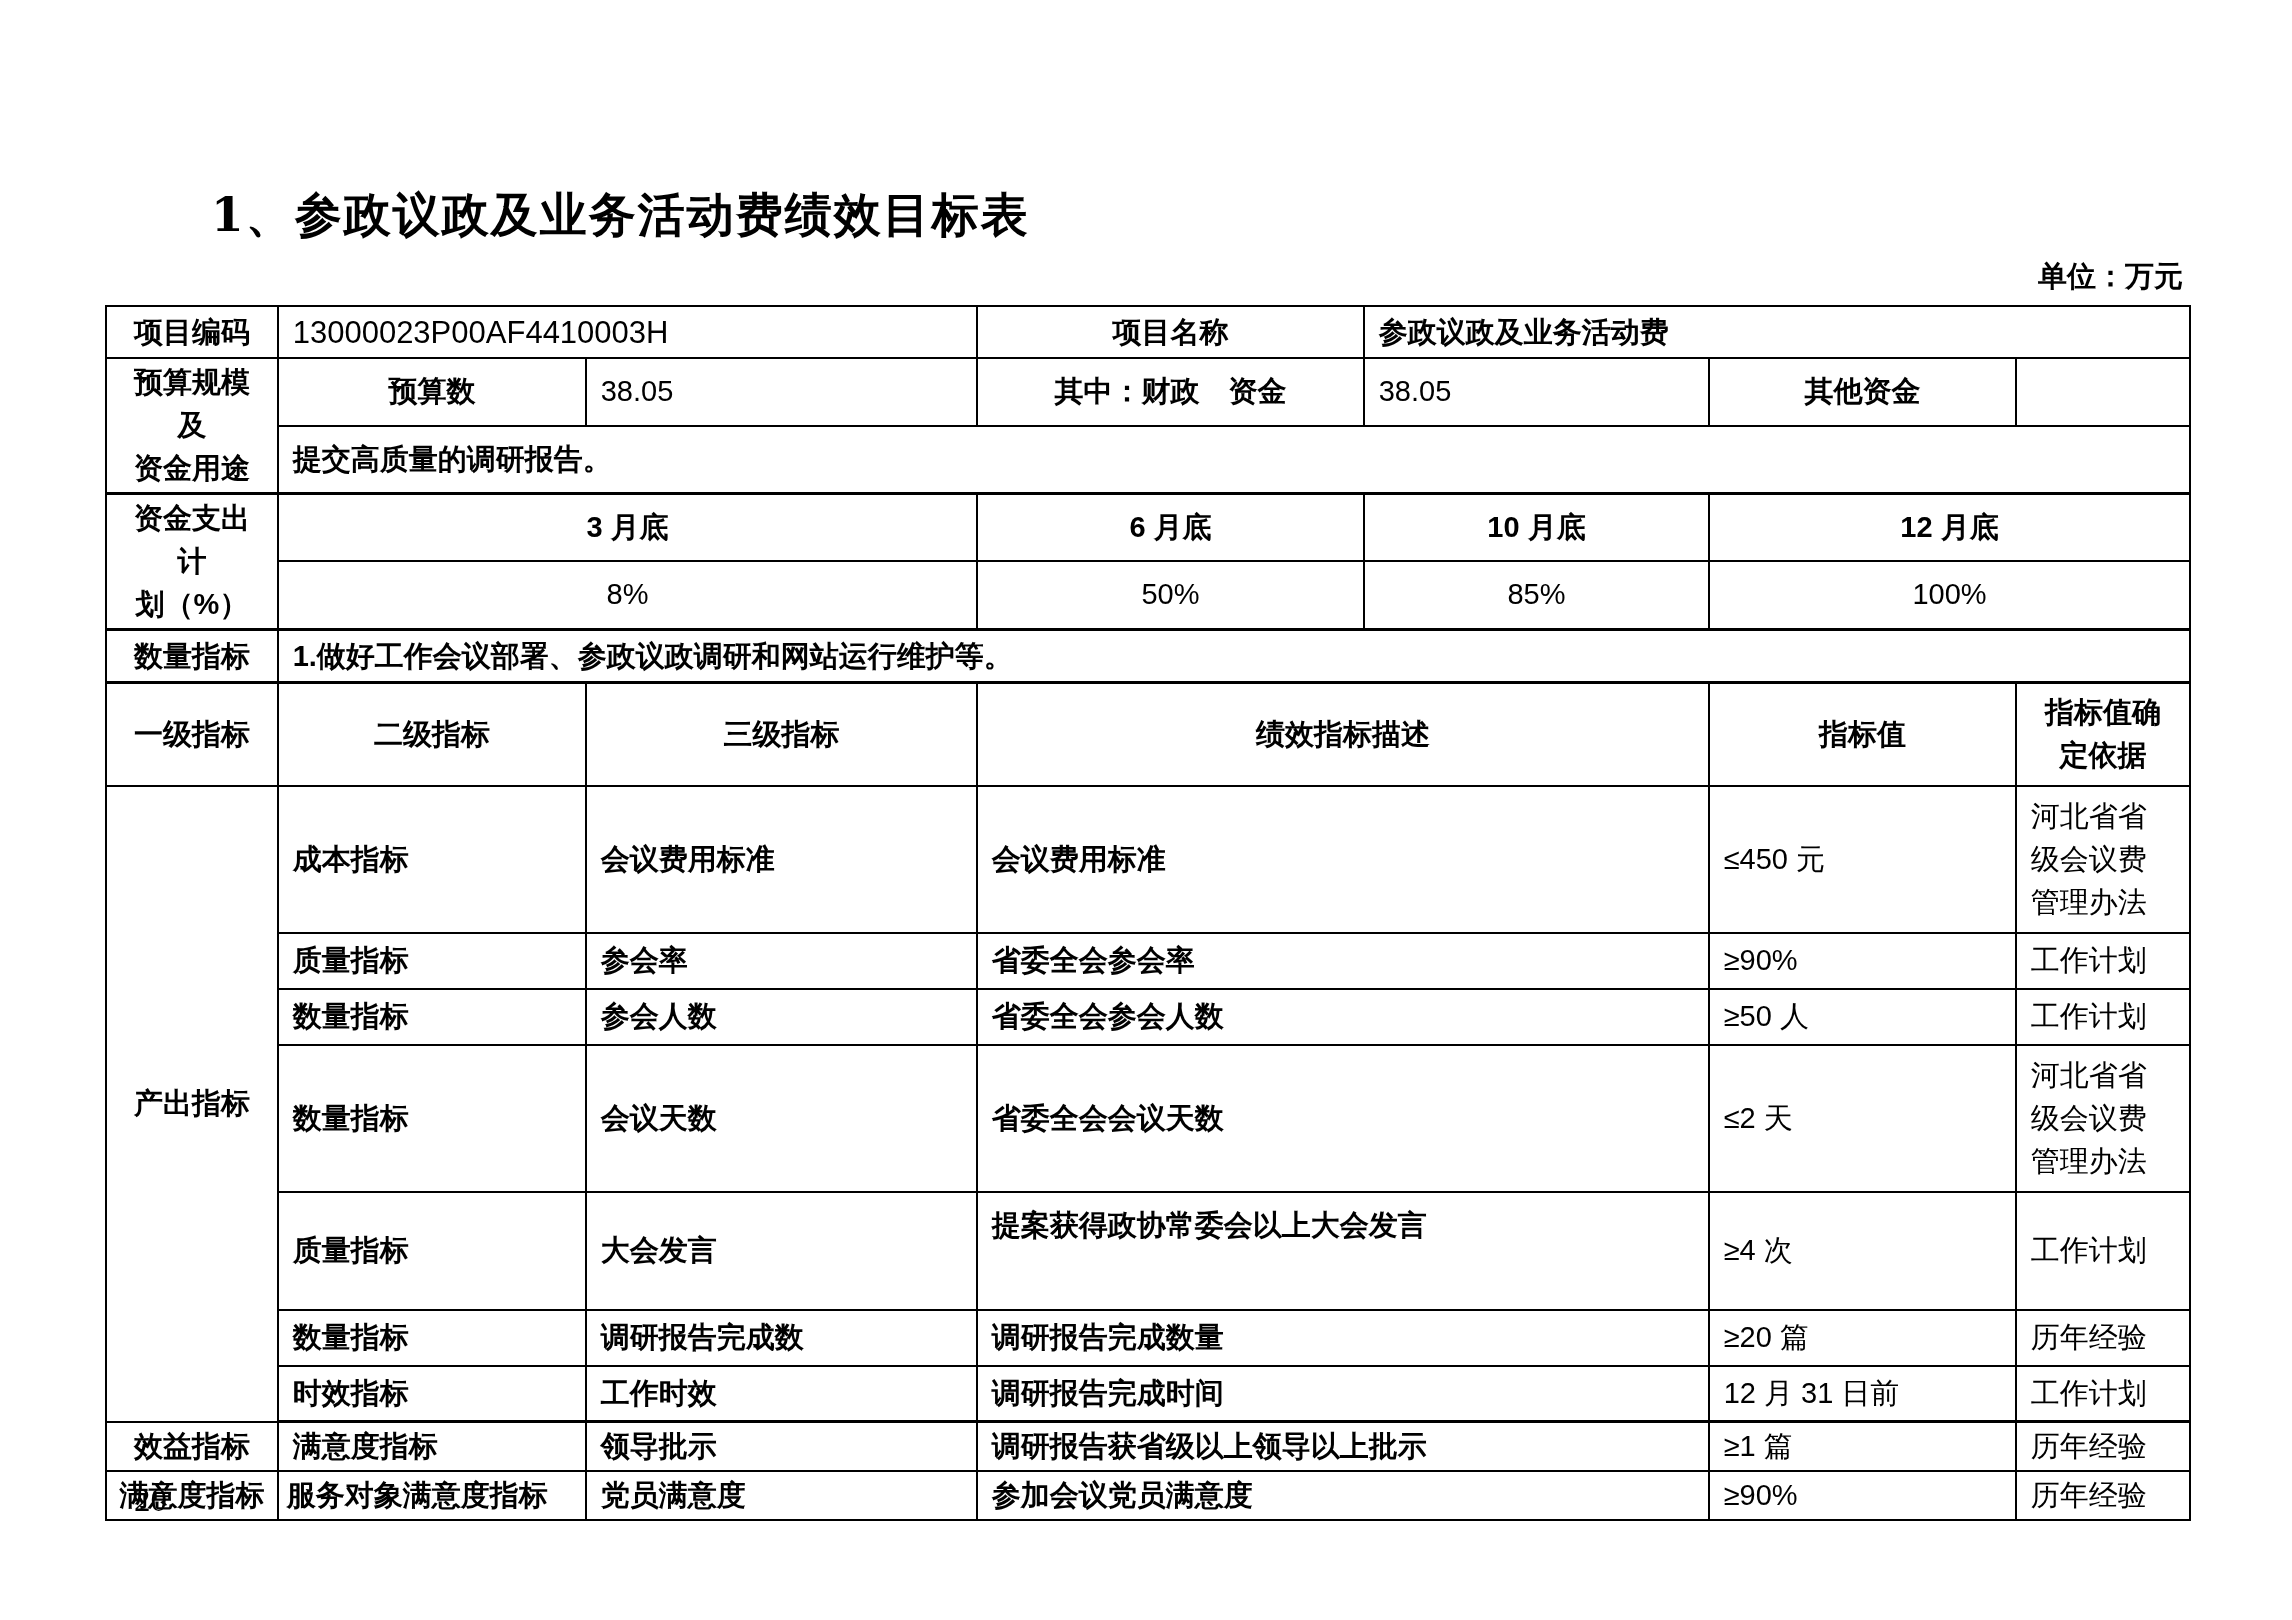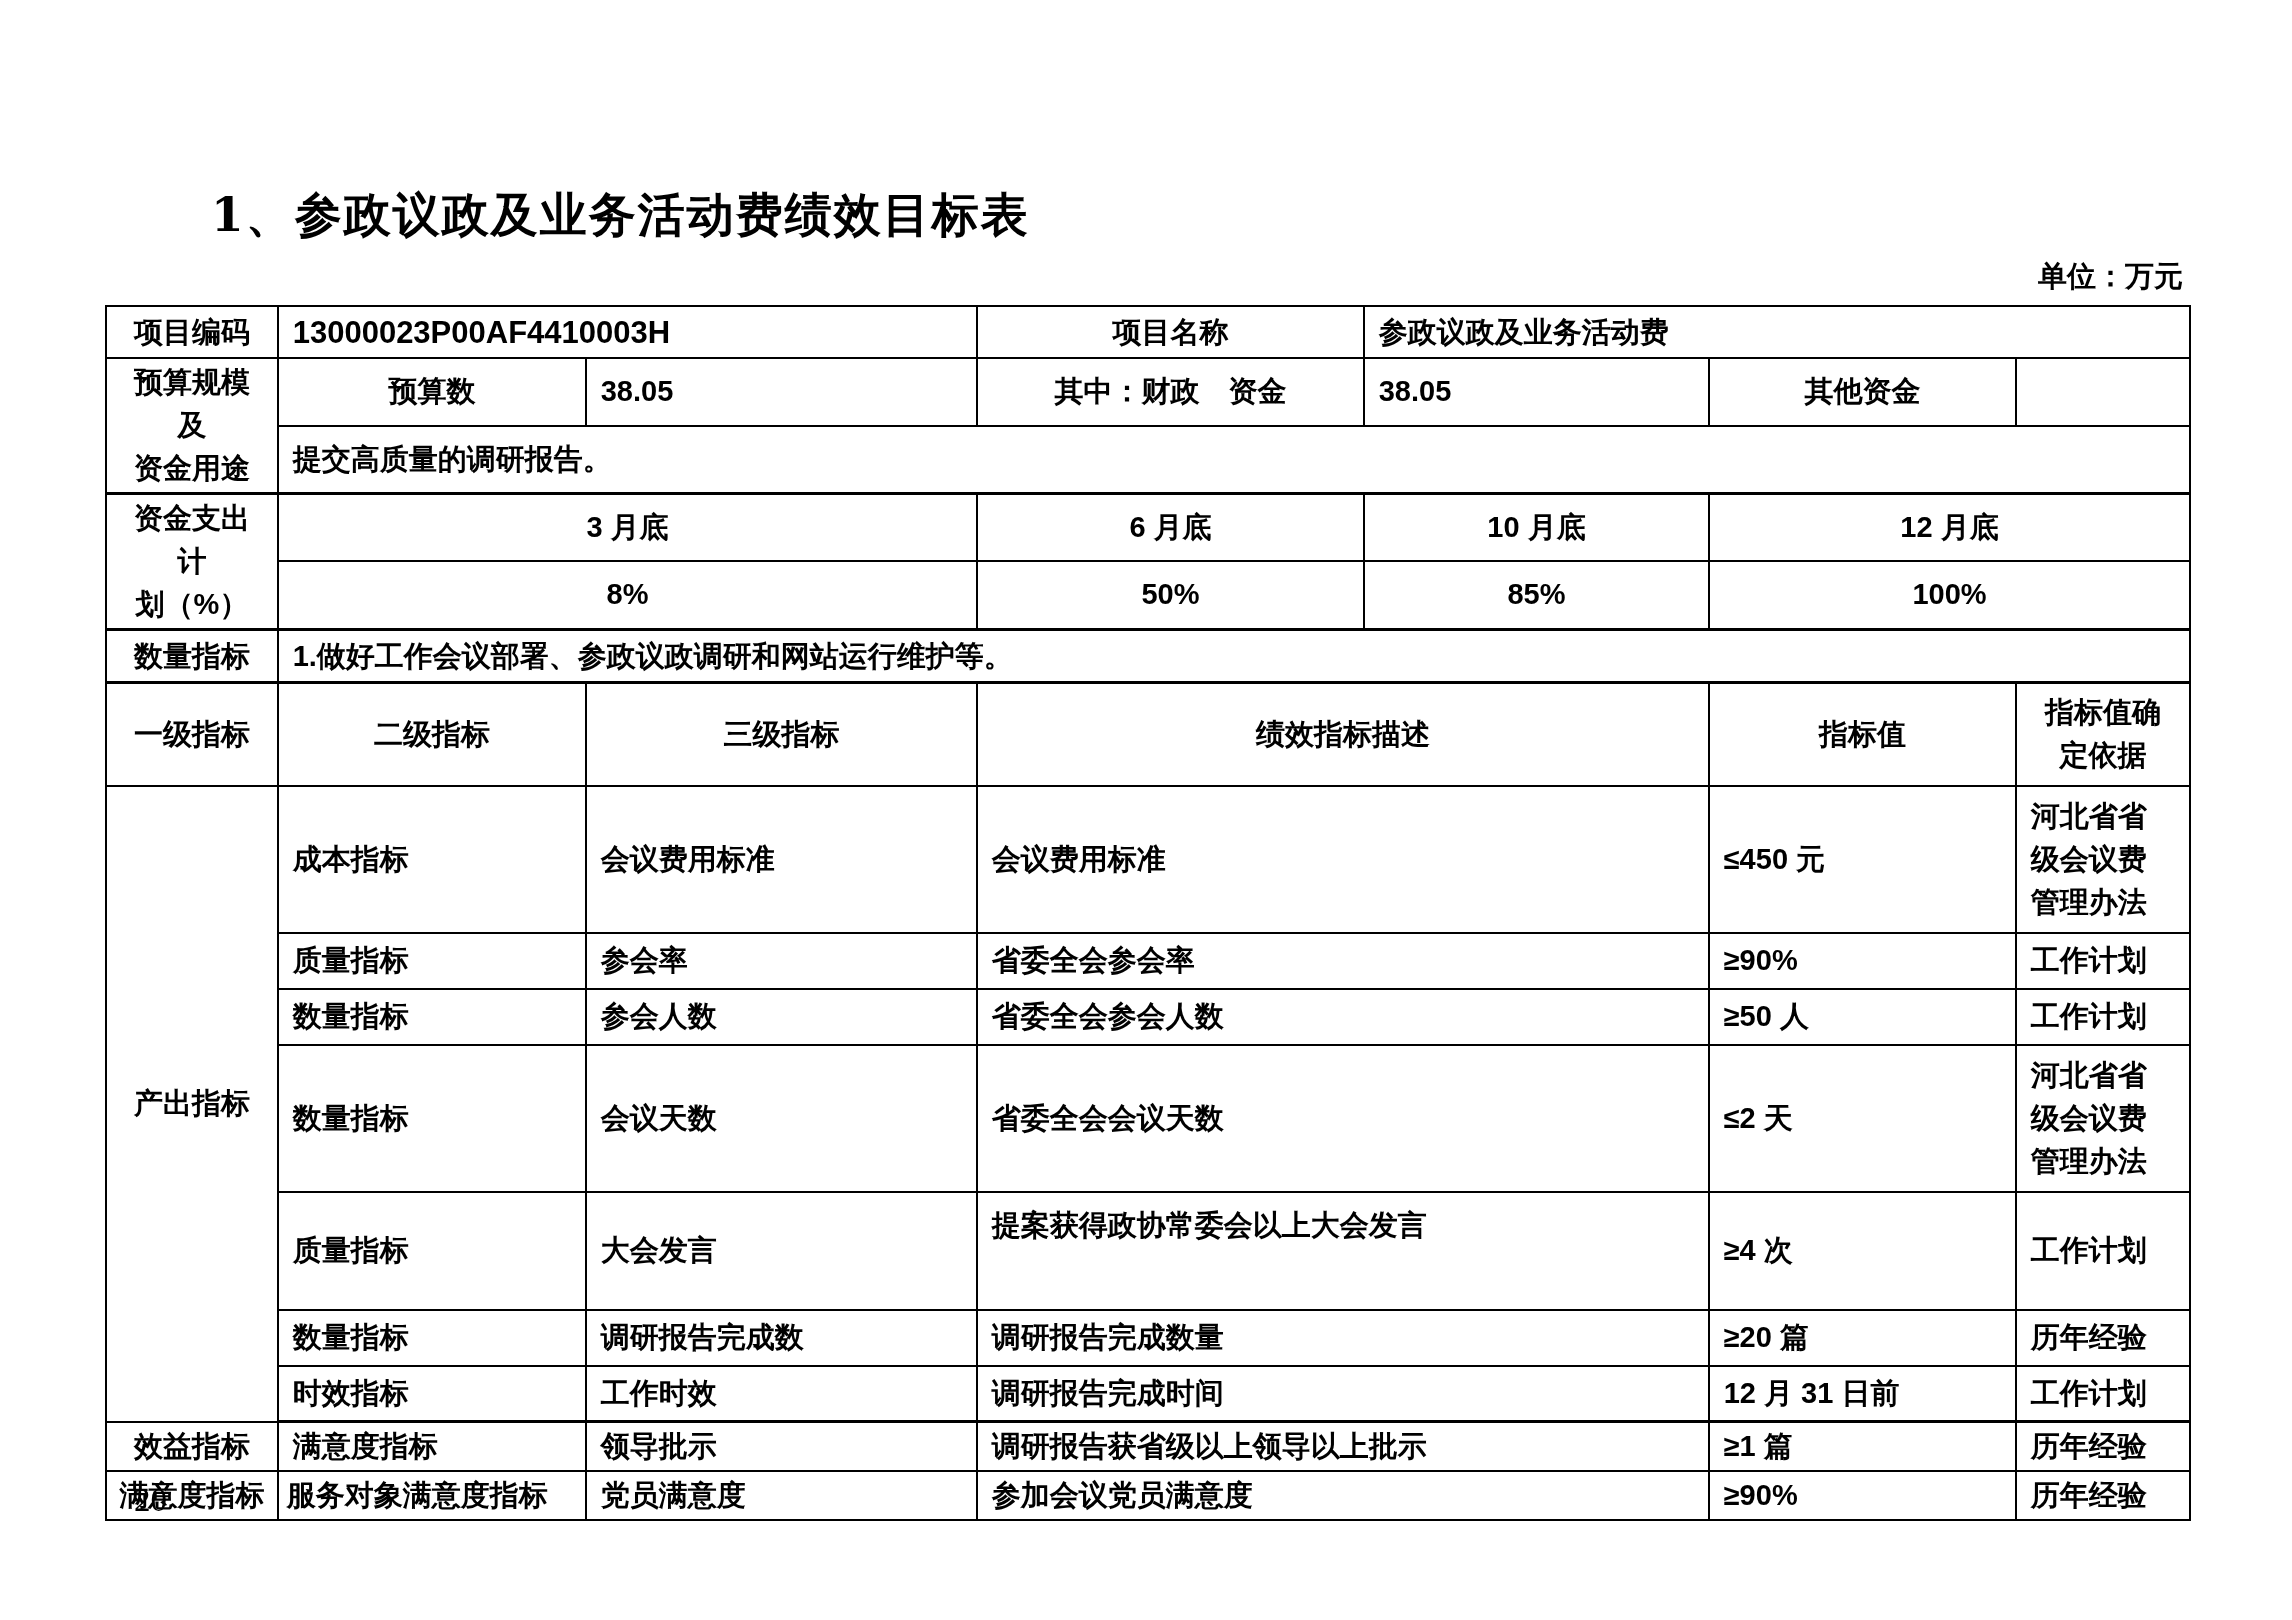--- a/index.html
+++ b/index.html
@@ -4,21 +4,21 @@
 <style>
   html,body{margin:0;padding:0;background:#ffffff;}
   body{width:2293px;height:1620px;position:relative;font-family:"Liberation Sans","DejaVu Sans",sans-serif;color:#000;}
   .title{position:absolute;left:211px;top:184px;font-family:"DejaVu Serif","Liberation Serif",serif;font-weight:700;font-size:47px;letter-spacing:2px;}
   .unit-note{position:absolute;right:110px;top:257px;font-size:29px;font-weight:700;text-align:center;}
   .page-num{position:absolute;left:134px;top:1482px;font-family:"Liberation Serif","DejaVu Serif",serif;font-size:33px;}
   table.main{position:absolute;left:105px;top:305px;width:2084px;border-collapse:collapse;table-layout:fixed;border:2.9px solid #000;}
   td{border:2px solid #000;font-size:29px;line-height:43px;padding:2px 13.7px;vertical-align:middle;overflow:hidden;word-break:break-all;}
   .c{text-align:center;}
   .b{font-weight:700;}
-  .n{font-weight:700;margin-left:45px;}
+  .n{font-weight:400;margin-left:45px;}
   .thickb{border-bottom-width:3.9px;}
   .vt{vertical-align:top;padding-top:11.8px;}
   .code{font-size:31px;letter-spacing:0px;}
   .nowrap{white-space:nowrap;border-radius:10px;}
 </style>
 </head>
 <body>
 
 <div class="title">1、参政议政及业务活动费绩效目标表</div>
 <div class="unit-note">单位：万元</div>

